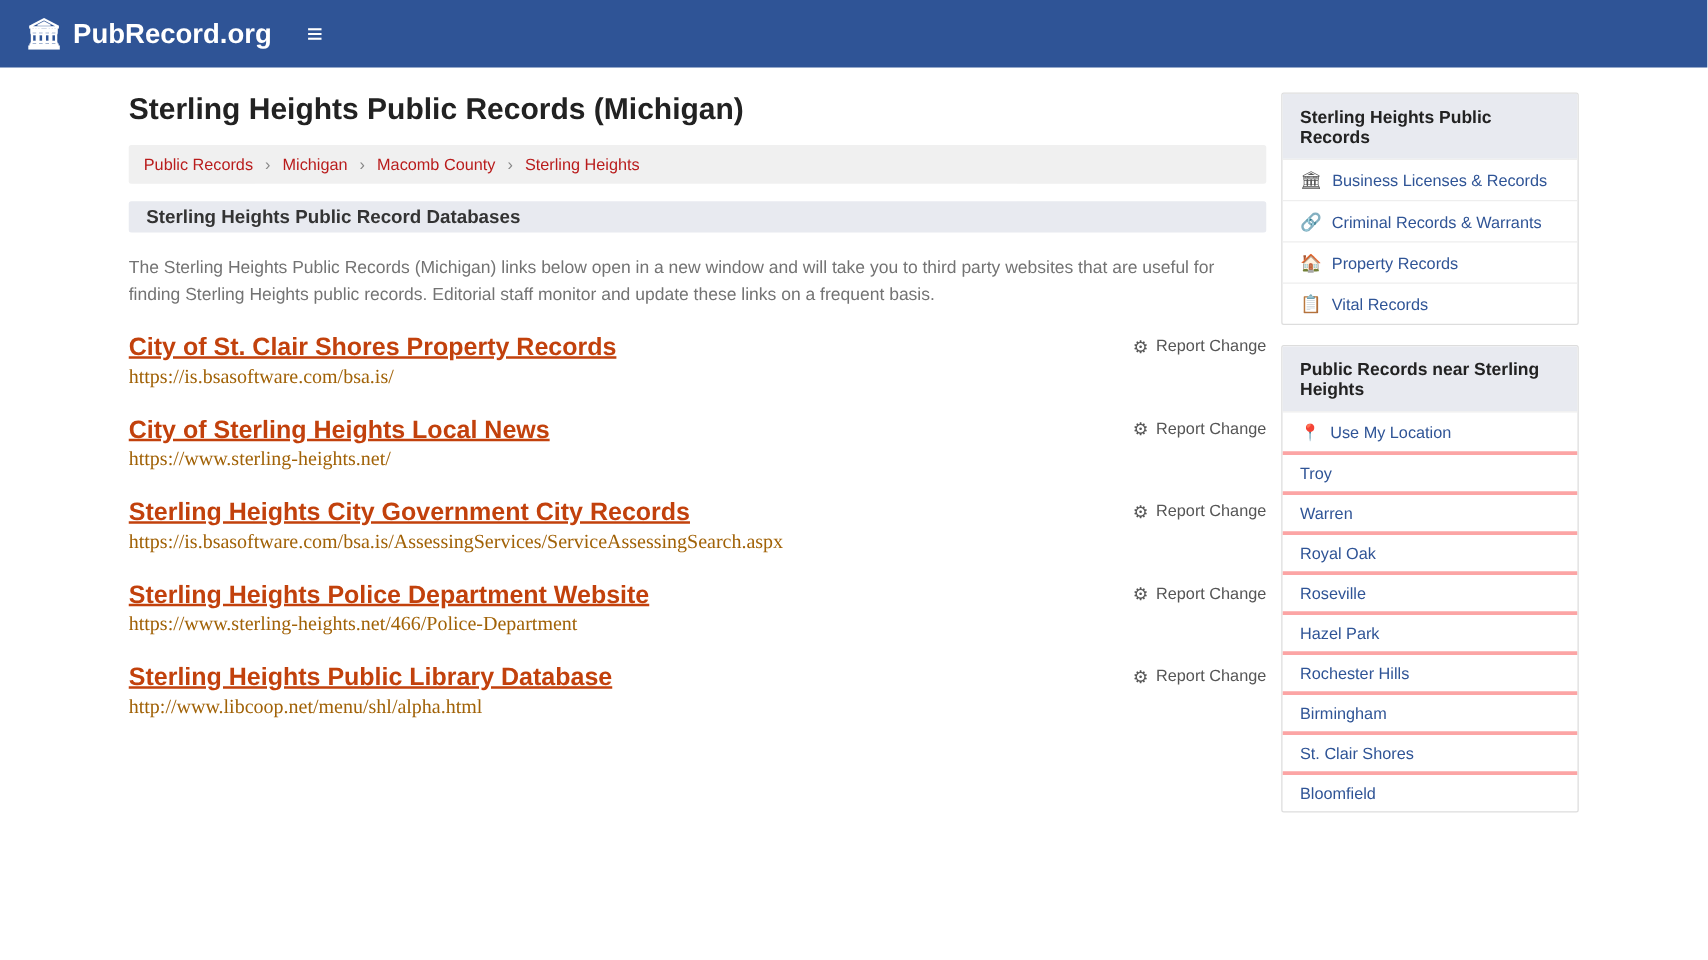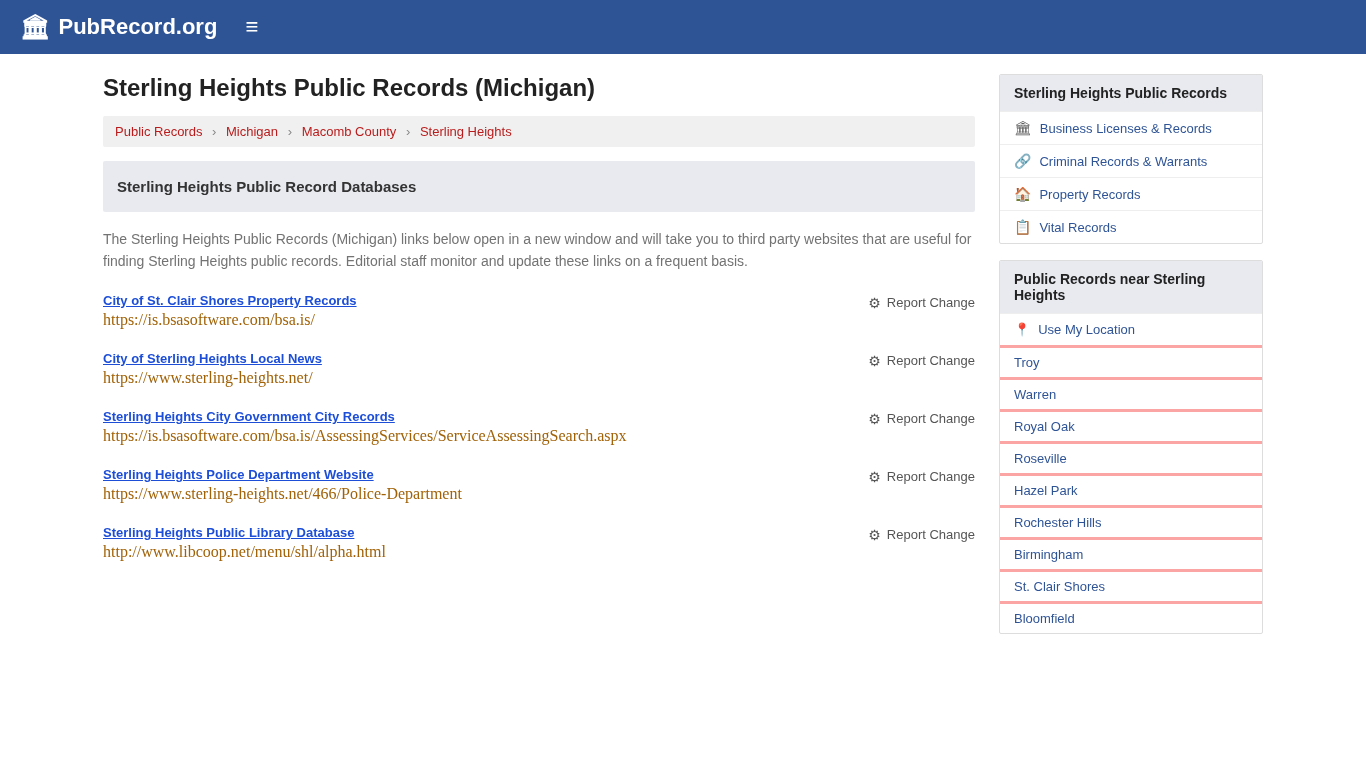--- a/index.html
+++ b/index.html
@@ -57,21 +57,21 @@
       cursor: pointer;
       padding: 4px 8px;
     }
 
     
     .main-container {
       max-width: 1200px;
       margin: 0 auto;
       padding: 20px 20px;
       display: flex;
-      gap: 24px;
+      gap: 12px;
     }
 
     
     .content {
       flex: 1;
     }
 
     .page-title {
       font-size: 24px;
       font-weight: bold;
@@ -95,21 +95,21 @@
 
     .intro-text {
       font-size: 14px;
       color: #444;
       line-height: 1.6;
       margin-bottom: 20px;
     }
 
     .section-header {
       background: #e8eaf0;
-      padding: 17px 14px;
+      padding: 4px 14px;
       font-size: 15px;
       font-weight: bold;
       color: #333;
       margin-bottom: 16px;
       border-radius: 2px;
     }
 
     .db-description {
       font-size: 14px;
       color: #737373;
@@ -119,23 +119,23 @@
 
     
     .record-entry {
       margin-bottom: 22px;
       display: flex;
       justify-content: space-between;
       align-items: flex-start;
     }
     .record-left {}
     .record-link {
-      font-size: 13px;
-      font-weight: bold;
-      color: #1d4ed8;
+      font-size: 20px;
+      font-weight: bold;
+      color: #c2410c;
       text-decoration: underline;
       cursor: pointer;
       display: block;
       margin-bottom: 3px;
     }
     .record-url {
       font-size: 16px;
       color: #a16207;
       font-family: Liberation Serif, serif;
     }
@@ -148,21 +148,21 @@
       white-space: nowrap;
       cursor: pointer;
       padding-top: 2px;
     }
     .report-icon {
       font-size: 14px;
     }
 
     
     .sidebar {
-      width: 264px;
+      width: 238px;
       flex-shrink: 0;
     }
 
     .sidebar-box {
       border: 1px solid #ddd;
       border-radius: 2px;
       margin-bottom: 16px;
       overflow: hidden;
     }
     .sidebar-box-header {

